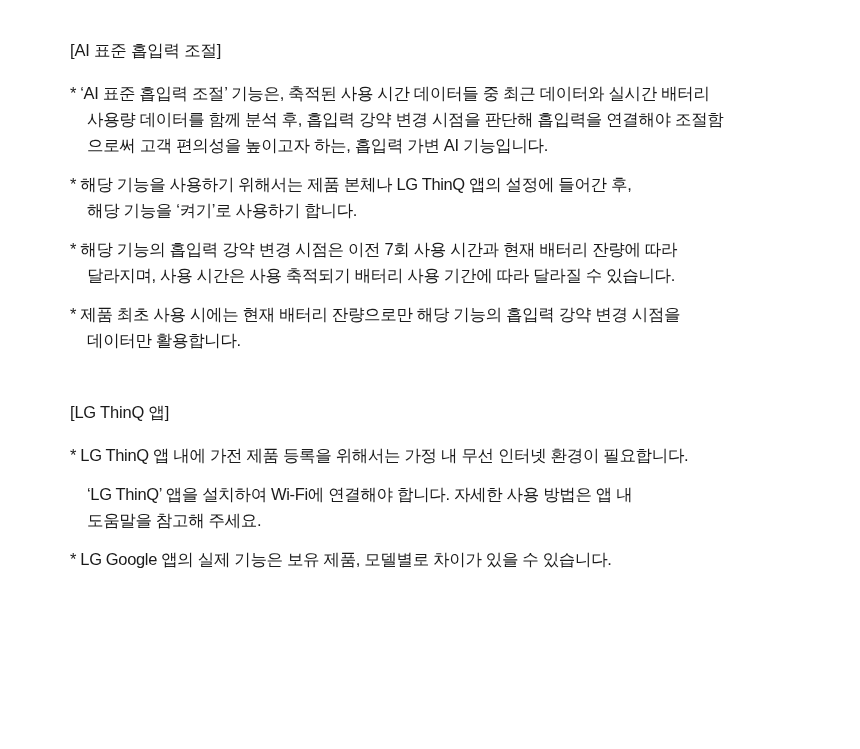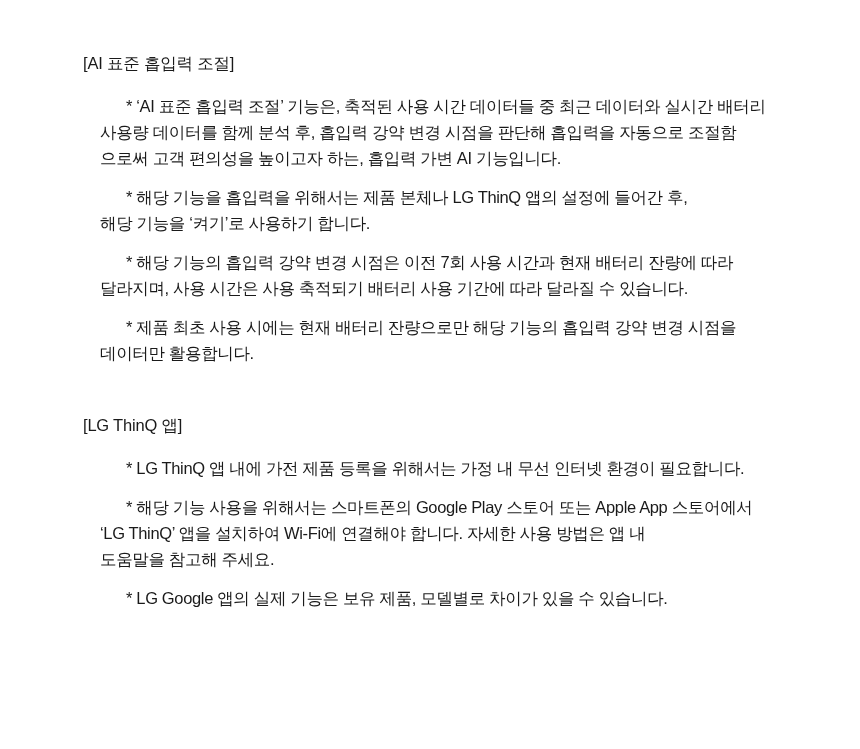--- a/index.html
+++ b/index.html
@@ -11,21 +11,21 @@
     width: 860px;
     height: 749px;
     font-family: "Liberation Sans", sans-serif;
     color: #1a1a1a;
     overflow: hidden;
   }
   .page {
     position: relative;
     width: 732px;
     height: 749px;
-    padding: 17px;
+    padding: 4px;
     box-sizing: border-box;
   }
   .content {
     padding: 34px 60px 0 66px;
   }
   .section {
     margin: 0;
   }
   .section-title {
     font-size: 16.5px;
@@ -41,46 +41,45 @@
     font-size: 16.5px;
     line-height: 1.58;
     letter-spacing: -0.35px;
     white-space: pre;
     margin: 0;
     position: relative;
   }
   .bullet-line.first {
     padding-left: 0;
     text-indent: 0;
-    margin-left: 43px;
   }
   .bullet-line.cont {
     padding-left: 17px;
   }
   .spacer {
     height: 34px;
   }
 </style>
 </head>
 <body>
 
 <div class="page">
   <div class="content">
 
     <div class="section">
       <div class="section-title">[AI 표준 흡입력 조절]</div>
 
       <div class="bullet-block">
         <p class="bullet-line first">* ‘AI 표준 흡입력 조절’ 기능은, 축적된 사용 시간 데이터들 중 최근 데이터와 실시간 배터리</p>
-        <p class="bullet-line cont">사용량 데이터를 함께 분석 후, 흡입력 강약 변경 시점을 판단해 흡입력을 자동으로 조절함</p>
+        <p class="bullet-line cont">사용량 데이터를 함께 분석 후, 흡입력 강약 변경 시점을 판단해 흡입력을 연결해야 조절함</p>
         <p class="bullet-line cont">으로써 고객 편의성을 높이고자 하는, 흡입력 가변 AI 기능입니다.</p>
       </div>
 
       <div class="bullet-block">
-        <p class="bullet-line first">* 해당 기능을 흡입력을 위해서는 제품 본체나 LG ThinQ 앱의 설정에 들어간 후,</p>
+        <p class="bullet-line first">* 해당 기능을 사용하기 위해서는 제품 본체나 LG ThinQ 앱의 설정에 들어간 후,</p>
         <p class="bullet-line cont">해당 기능을 ‘켜기’로 사용하기 합니다.</p>
       </div>
 
       <div class="bullet-block">
         <p class="bullet-line first">* 해당 기능의 흡입력 강약 변경 시점은 이전 7회 사용 시간과 현재 배터리 잔량에 따라</p>
         <p class="bullet-line cont">달라지며, 사용 시간은 사용 축적되기 배터리 사용 기간에 따라 달라질 수 있습니다.</p>
       </div>
 
       <div class="bullet-block">
         <p class="bullet-line first">* 제품 최초 사용 시에는 현재 배터리 잔량으로만 해당 기능의 흡입력 강약 변경 시점을</p>
@@ -91,21 +90,20 @@
     <div class="spacer"></div>
 
     <div class="section">
       <div class="section-title">[LG ThinQ 앱]</div>
 
       <div class="bullet-block">
         <p class="bullet-line first">* LG ThinQ 앱 내에 가전 제품 등록을 위해서는 가정 내 무선 인터넷 환경이 필요합니다.</p>
       </div>
 
       <div class="bullet-block">
-        <p class="bullet-line first">* 해당 기능 사용을 위해서는 스마트폰의 Google Play 스토어 또는 Apple App 스토어에서</p>
         <p class="bullet-line cont">‘LG ThinQ’ 앱을 설치하여 Wi-Fi에 연결해야 합니다. 자세한 사용 방법은 앱 내</p>
         <p class="bullet-line cont">도움말을 참고해 주세요.</p>
       </div>
 
       <div class="bullet-block">
         <p class="bullet-line first">* LG Google 앱의 실제 기능은 보유 제품, 모델별로 차이가 있을 수 있습니다.</p>
       </div>
     </div>
 
   </div>

